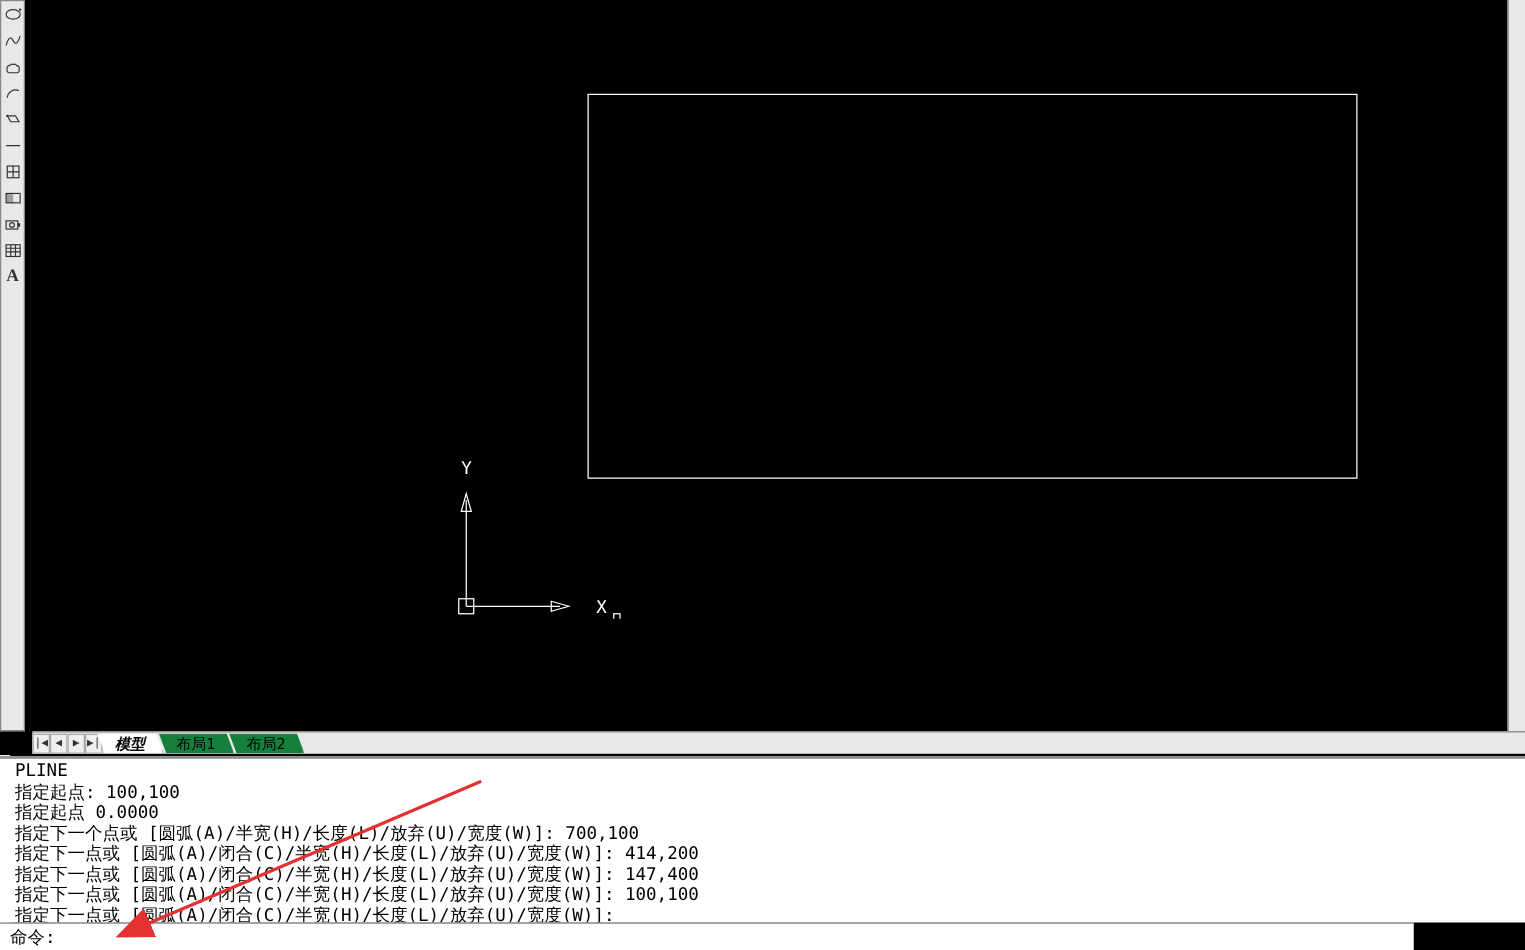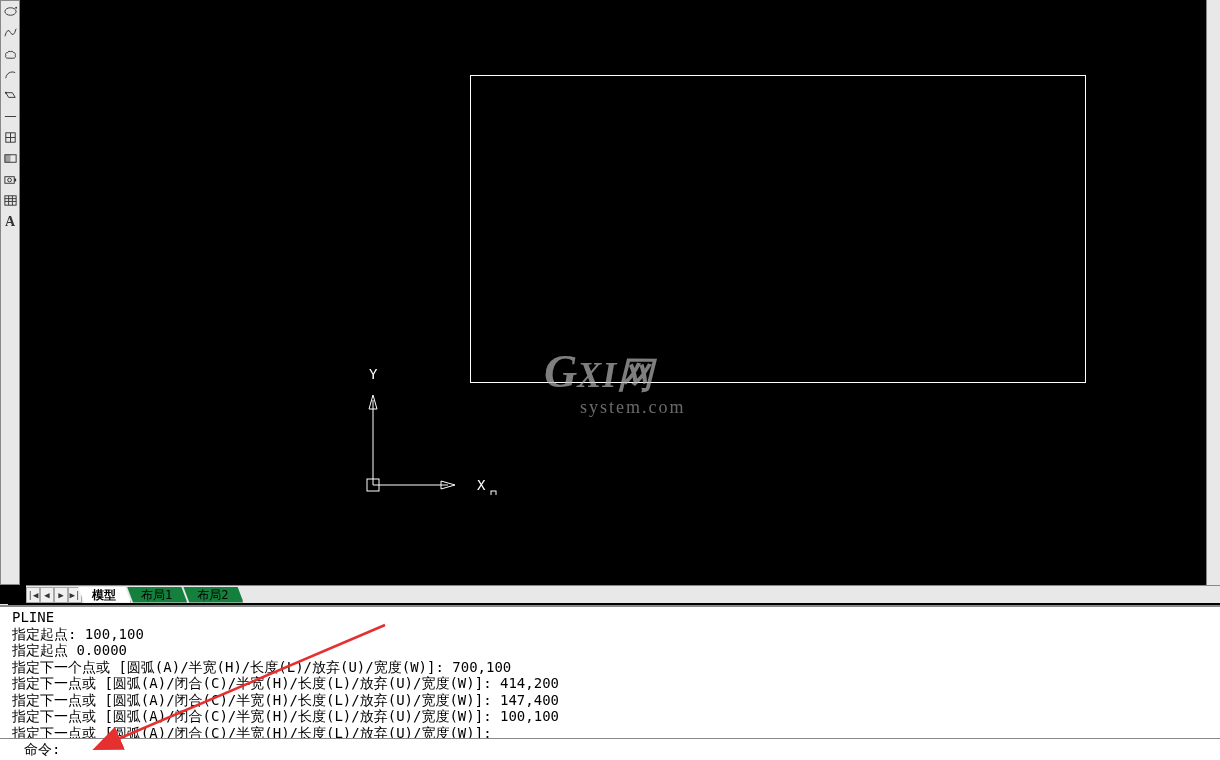--- a/index.html
+++ b/index.html
@@ -102,50 +102,50 @@
       background: #15803d;
       cursor: pointer;
       position: relative;
       height: 16px;
       line-height: 16px;
       clip-path: polygon(0 0, calc(100% - 6px) 0, 100% 100%, 6px 100%);
       margin-left: -4px;
       padding-left: 14px;
       padding-right: 14px;
     }
-    .tabbar .tab.active { background: #fff; font-weight: bold; }
+    .tabbar .tab.active { background: #fff; font-weight: bold; font-style: italic; }
     .tabbar .tab:first-of-type { margin-left: 4px; }
     .cmdlog {
       position: absolute;
       left: 0;
       top: 605px;
       width: 1220px;
       height: 133px;
       background: #fff;
       color: #000;
       font-family: "SimSun", monospace;
       font-size: 14px;
       line-height: 16.5px;
       padding: 2px 8px 2px 12px;
       white-space: pre;
       border-top: 2px solid #888;
     }
     .cmdline {
       position: absolute;
       left: 0;
       top: 738px;
-      width: 1220px;
+      width: 1131px;
       height: 22px;
       background: #fff;
       border-top: 1px solid #888;
       display: flex;
       align-items: center;
       font-family: "SimSun", monospace;
       font-size: 14px;
-      padding-left: 24px;
+      padding-left: 8px;
     }
     .cmdline input {
       flex: 1;
       border: none;
       outline: none;
       font-family: inherit;
       font-size: inherit;
       background: transparent;
     }
     .red-arrow {
@@ -245,24 +245,20 @@
       <text x="6" y="14" fill="#fff" font-size="14">Y</text>
       <line x1="10" y1="120" x2="10" y2="35" stroke="#fff" stroke-width="1"></line>
       <polygon points="10,30 6,44 14,44" fill="none" stroke="#fff"></polygon>
       <line x1="10" y1="120" x2="85" y2="120" stroke="#fff" stroke-width="1"></line>
       <polygon points="92,120 78,116 78,124" fill="none" stroke="#fff"></polygon>
       <rect x="4" y="114" width="12" height="12" fill="none" stroke="#fff"></rect>
       <text x="114" y="125" fill="#fff" font-size="14">X</text>
       <rect x="128" y="126" width="5" height="5" fill="none" stroke="#fff"></rect>
     </svg>
   </div>
-  <div class="watermark">
-    <span class="w1">G</span><span class="w2">XI</span><span class="w2" style="font-family:'SimSun'">网</span><br>
-    <span class="w3" style="padding-left:36px;">system.com</span>
-  </div>
 </div>
 
 <div class="scrollbar-v"></div>
 
 <div class="tabbar">
   <div class="navbtn">|◀</div>
   <div class="navbtn">◀</div>
   <div class="navbtn">▶</div>
   <div class="navbtn">▶|</div>
   <div class="tab active">模型</div>

